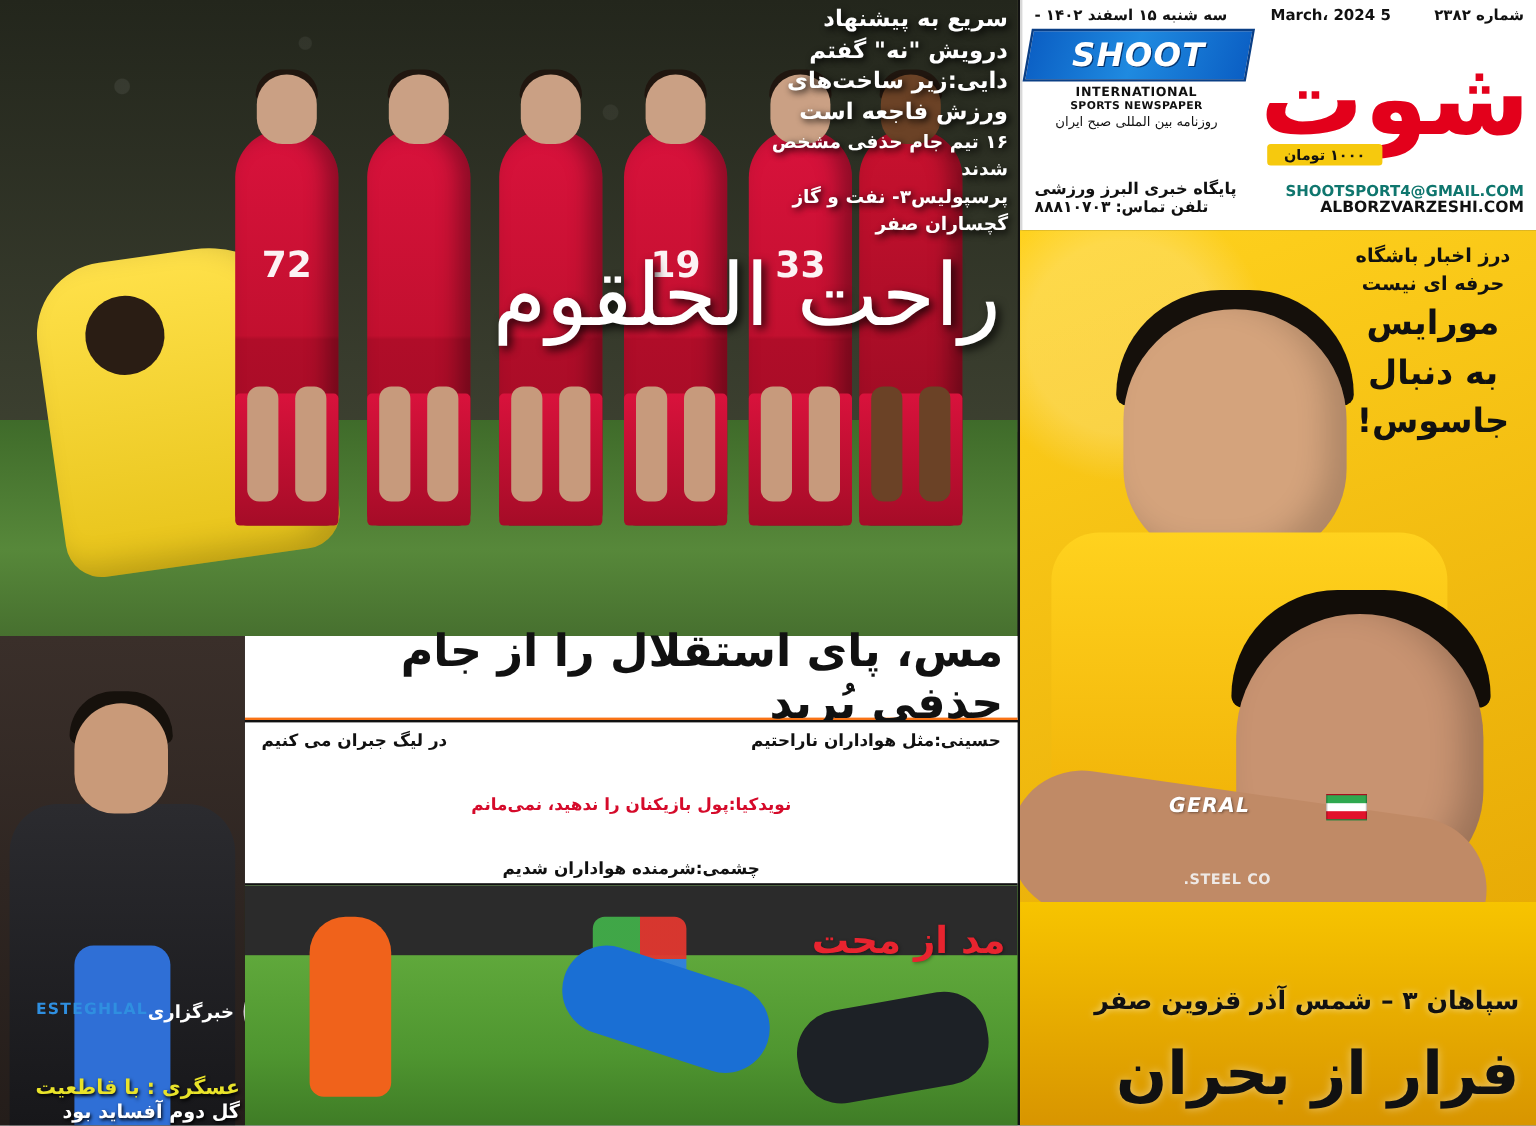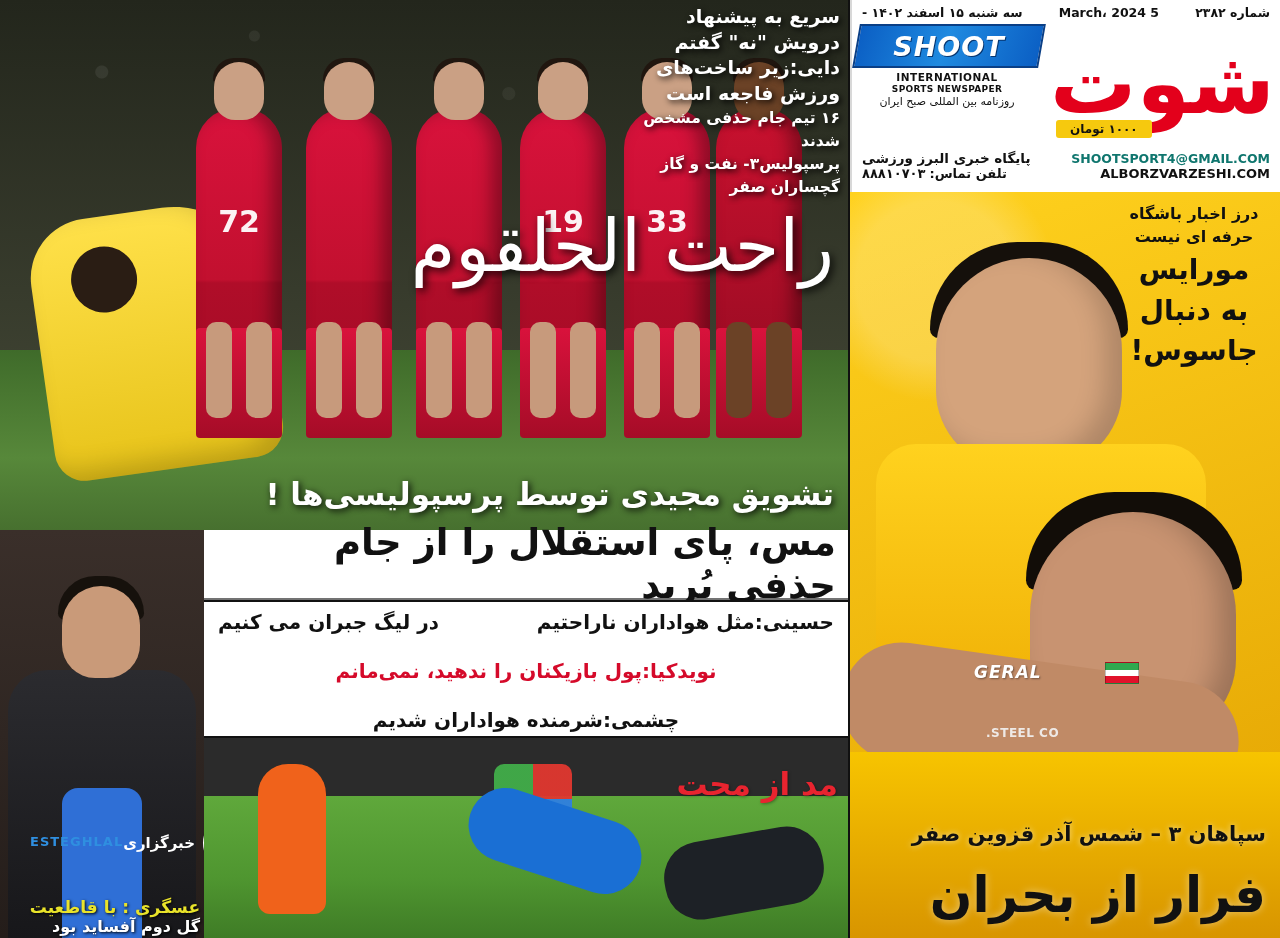--- a/index.html
+++ b/index.html
@@ -235,35 +235,35 @@
     position:absolute; bottom:14px; right:14px;
     font-size:50px; font-weight:bold; color:#111; direction:rtl;
     letter-spacing:-1px; text-shadow: 0 0 8px rgba(255,255,255,.45);
   }
 
   
   .band-mes {
     position:absolute; top:530px; left:204px; width:644px; height:70px;
     background:#ffffff; display:flex; align-items:center; justify-content:flex-end;
     padding-left: 12px; padding-right: 12px;
-    border-bottom: 2px solid #737373;
+    border-bottom: 2px solid #f97316;
   }
   .band-mes span {
     font-size:37px; font-weight:bold; color:#111; direction:rtl; letter-spacing:-.5px;
   }
 
   
   .quotes {
     position:absolute; top:602px; left:204px; width:644px; height:136px;
     background:#ffffff; direction:rtl; padding: 8px 14px 4px 14px;
     display:flex; flex-direction:column; justify-content:space-between;
     border-bottom:2px solid #111;
   }
   .qrow { display:flex; flex-direction:row; justify-content:space-between; align-items:center; gap:18px; }
-  .qtxt { font-size:20px; font-weight:bold; color:#111; direction:rtl; white-space:nowrap; }
+  .qtxt { font-size:14px; font-weight:bold; color:#111; direction:rtl; white-space:nowrap; }
   .qred { color:#d50a2a; }
   .qcenter { text-align:center; width:100%; }
 
   
   .photo-bottom {
     position:absolute; top:738px; left:204px; width:644px; height:200px;
     background: linear-gradient(180deg,#6bb543 0%, #4f9630 70%, #3f7c26 100%);
     overflow:hidden;
   }
   .pb-wall { position:absolute; top:0; left:0; right:0; height:58px; background:#2b2b2b; }
@@ -411,21 +411,20 @@
       <div>سریع به پیشنهاد درویش "نه" گفتم</div>
       <div>دایی:زیر ساخت‌های</div>
       <div>ورزش فاجعه است</div>
       <div class="sub">۱۶ تیم جام حذفی مشخص شدند</div>
       <div class="sub">پرسپولیس۳- نفت و گاز گچساران صفر</div>
     </div>
 
     <div class="hl-rahat">راحت الحلقوم</div>
 
 
-    <div class="hl-tashvigh">تشویق مجیدی توسط پرسپولیسی‌ها !</div>
   </div>
 
   <div class="masthead">
     <div class="mast-dateline">
       <span>سه شنبه ۱۵ اسفند ۱۴۰۲ -</span>
       <span>5 March، 2024</span>
       <span>شماره ۲۳۸۲</span>
     </div>
 
     <div class="mast-body">

